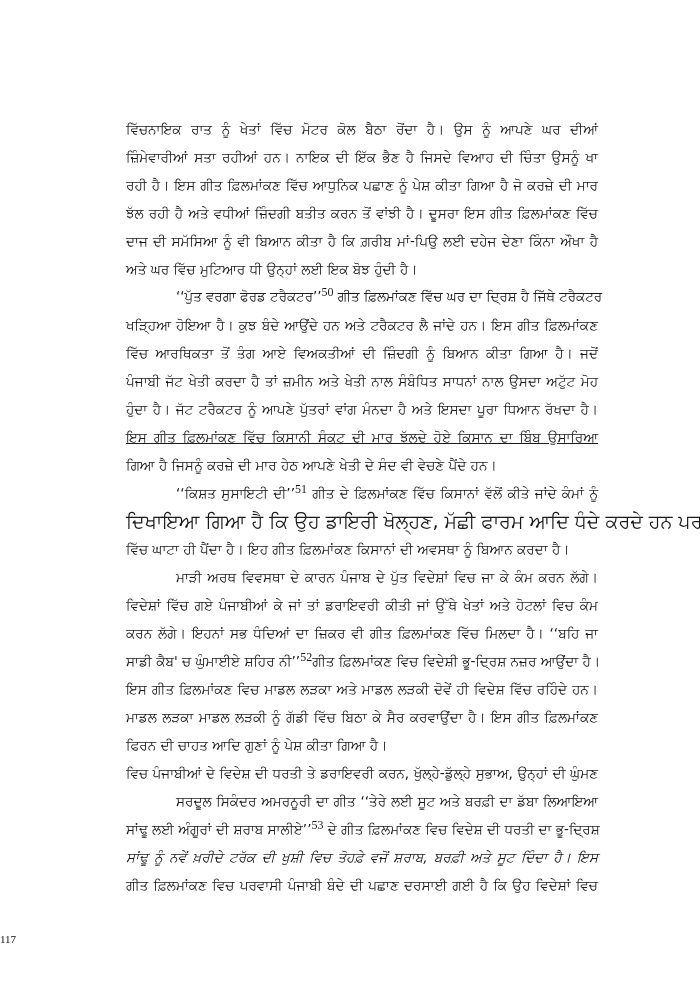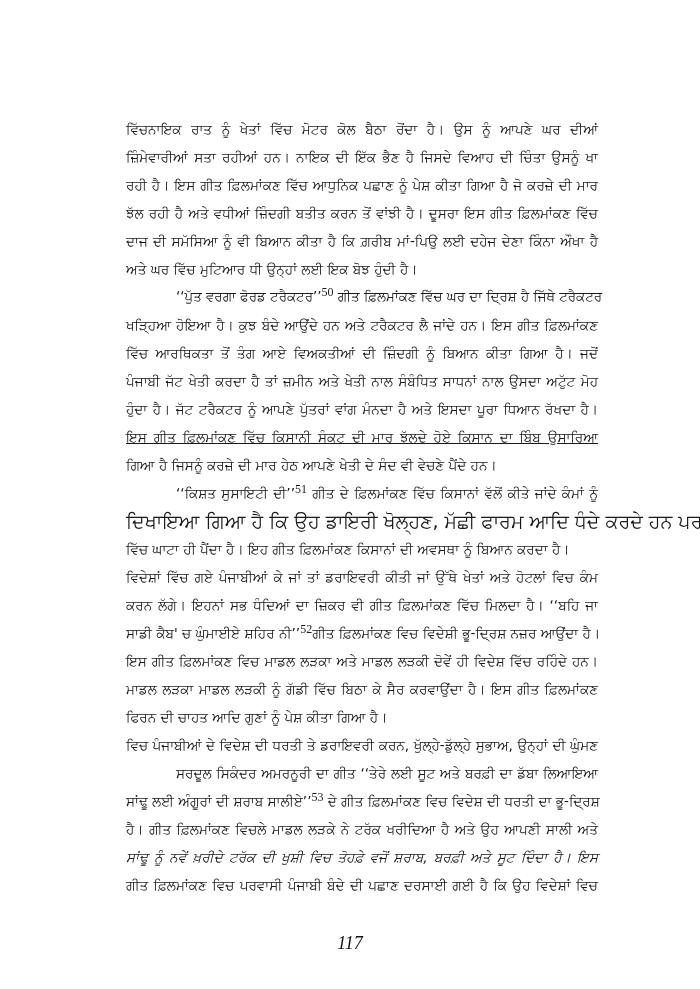--- a/index.html
+++ b/index.html
@@ -19,22 +19,22 @@
     height: 28px;
     white-space: nowrap;
     text-align: justify;
     text-align-last: justify;
     overflow: visible;
   }
   .line.last { text-align-last: left; }
   .line.indent { padding-left: 50px; }
   sup { font-size: 12px; line-height: 0; vertical-align: 5px; font-family: "Liberation Serif", serif; }
   .page-number {
-    position: absolute; left: 0; width: 700px; top: 915px; text-align: center;
-    font-family: "Liberation Serif", serif; font-size: 18px; color: #111; font-style: italic;
+    position: absolute; left: 0; width: 700px; top: 915px; text-align: left;
+    font-family: "Liberation Serif", serif; font-size: 11px; color: #111;
   }
 </style>
 </head>
 <body>
 
 <div class="page">
   <div class="text-block" id="text-block">
       <div class="line" style="white-space: nowrap; word-spacing: 0px;"><span>ਵਿੱਚਨਾਇਕ ਰਾਤ ਨੂੰ ਖੇਤਾਂ ਵਿੱਚ ਮੋਟਰ ਕੋਲ ਬੈਠਾ ਰੋਂਦਾ ਹੈ। ਉਸ ਨੂੰ ਆਪਣੇ ਘਰ ਦੀਆਂ</span></div>
       <div class="line" style="white-space: nowrap; word-spacing: 0px;"><span>ਜ਼ਿੰਮੇਵਾਰੀਆਂ ਸਤਾ ਰਹੀਆਂ ਹਨ। ਨਾਇਕ ਦੀ ਇੱਕ ਭੈਣ ਹੈ ਜਿਸਦੇ ਵਿਆਹ ਦੀ ਚਿੰਤਾ ਉਸਨੂੰ ਖਾ</span></div>
       <div class="line" style="white-space: nowrap; word-spacing: 0px;"><span>ਰਹੀ ਹੈ। ਇਸ ਗੀਤ ਫ਼ਿਲਮਾਂਕਣ ਵਿੱਚ ਆਧੁਨਿਕ ਪਛਾਣ ਨੂੰ ਪੇਸ਼ ਕੀਤਾ ਗਿਆ ਹੈ ਜੋ ਕਰਜ਼ੇ ਦੀ ਮਾਰ</span></div>
@@ -44,27 +44,27 @@
       <div class="line indent" style="white-space: nowrap; font-size: 13.4px;"><span>‘‘ਪੁੱਤ ਵਰਗਾ ਫੋਰਡ ਟਰੈਕਟਰ’’</span><sup>50</sup><span> ਗੀਤ ਫ਼ਿਲਮਾਂਕਣ ਵਿੱਚ ਘਰ ਦਾ ਦ੍ਰਿਸ਼ ਹੈ ਜਿੱਥੇ ਟਰੈਕਟਰ</span></div>
       <div class="line" style="white-space: nowrap; word-spacing: 0px;"><span>ਖੜ੍ਹਿਆ ਹੋਇਆ ਹੈ। ਕੁਝ ਬੰਦੇ ਆਉਂਦੇ ਹਨ ਅਤੇ ਟਰੈਕਟਰ ਲੈ ਜਾਂਦੇ ਹਨ। ਇਸ ਗੀਤ ਫ਼ਿਲਮਾਂਕਣ</span></div>
       <div class="line" style="white-space: nowrap; word-spacing: 0px;"><span>ਵਿੱਚ ਆਰਥਿਕਤਾ ਤੋਂ ਤੰਗ ਆਏ ਵਿਅਕਤੀਆਂ ਦੀ ਜ਼ਿੰਦਗੀ ਨੂੰ ਬਿਆਨ ਕੀਤਾ ਗਿਆ ਹੈ। ਜਦੋਂ</span></div>
       <div class="line" style="white-space: nowrap; word-spacing: 0px;"><span>ਪੰਜਾਬੀ ਜੱਟ ਖੇਤੀ ਕਰਦਾ ਹੈ ਤਾਂ ਜ਼ਮੀਨ ਅਤੇ ਖੇਤੀ ਨਾਲ ਸੰਬੰਧਿਤ ਸਾਧਨਾਂ ਨਾਲ ਉਸਦਾ ਅਟੁੱਟ ਮੋਹ</span></div>
       <div class="line" style="white-space: nowrap; word-spacing: 0px;"><span>ਹੁੰਦਾ ਹੈ। ਜੱਟ ਟਰੈਕਟਰ ਨੂੰ ਆਪਣੇ ਪੁੱਤਰਾਂ ਵਾਂਗ ਮੰਨਦਾ ਹੈ ਅਤੇ ਇਸਦਾ ਪੂਰਾ ਧਿਆਨ ਰੱਖਦਾ ਹੈ।</span></div>
       <div class="line" style="white-space: nowrap; word-spacing: 0px; text-decoration: underline;"><span>ਇਸ ਗੀਤ ਫ਼ਿਲਮਾਂਕਣ ਵਿੱਚ ਕਿਸਾਨੀ ਸੰਕਟ ਦੀ ਮਾਰ ਝੱਲਦੇ ਹੋਏ ਕਿਸਾਨ ਦਾ ਬਿੰਬ ਉਸਾਰਿਆ</span></div>
       <div class="line last" style="white-space: nowrap;"><span>ਗਿਆ ਹੈ  ਜਿਸਨੂੰ ਕਰਜ਼ੇ ਦੀ ਮਾਰ ਹੇਠ ਆਪਣੇ ਖੇਤੀ ਦੇ ਸੰਦ ਵੀ ਵੇਚਣੇ ਪੈਂਦੇ ਹਨ।</span></div>
       <div class="line indent" style="white-space: nowrap; word-spacing: 0px;"><span>‘‘ਕਿਸ਼ਤ ਸੁਸਾਇਟੀ ਦੀ’’</span><sup>51</sup><span> ਗੀਤ ਦੇ ਫ਼ਿਲਮਾਂਕਣ ਵਿੱਚ ਕਿਸਾਨਾਂ ਵੱਲੋਂ ਕੀਤੇ ਜਾਂਦੇ ਕੰਮਾਂ ਨੂੰ</span></div>
       <div class="line" style="white-space: nowrap; font-size: 19px;"><span>ਦਿਖਾਇਆ ਗਿਆ ਹੈ ਕਿ ਉਹ ਡਾਇਰੀ ਖੋਲ੍ਹਣ, ਮੱਛੀ ਫਾਰਮ ਆਦਿ ਧੰਦੇ ਕਰਦੇ ਹਨ ਪਰ ਹਰ ਕਿਸੇ ਕੰਮ</span></div>
       <div class="line last" style="white-space: nowrap;"><span>ਵਿੱਚ ਘਾਟਾ ਹੀ ਪੈਂਦਾ ਹੈ। ਇਹ ਗੀਤ ਫ਼ਿਲਮਾਂਕਣ ਕਿਸਾਨਾਂ ਦੀ ਅਵਸਥਾ ਨੂੰ ਬਿਆਨ ਕਰਦਾ ਹੈ।</span></div>
+      <div class="line indent" style="white-space: nowrap; word-spacing: 0px;"><span>ਮਾੜੀ ਅਰਥ ਵਿਵਸਥਾ ਦੇ ਕਾਰਨ ਪੰਜਾਬ ਦੇ ਪੁੱਤ ਵਿਦੇਸ਼ਾਂ ਵਿਚ ਜਾ ਕੇ ਕੰਮ ਕਰਨ ਲੱਗੇ।</span></div>
       <div class="line" style="white-space: nowrap; word-spacing: 0px;"><span>ਵਿਦੇਸ਼ਾਂ ਵਿੱਚ ਗਏ ਪੰਜਾਬੀਆਂ ਕੇ ਜਾਂ ਤਾਂ ਡਰਾਇਵਰੀ ਕੀਤੀ ਜਾਂ ਉੱਥੇ ਖੇਤਾਂ ਅਤੇ ਹੋਟਲਾਂ ਵਿਚ ਕੰਮ</span></div>
       <div class="line" style="white-space: nowrap; word-spacing: 0px;"><span>ਕਰਨ ਲੱਗੇ। ਇਹਨਾਂ ਸਭ ਧੰਦਿਆਂ ਦਾ ਜ਼ਿਕਰ ਵੀ ਗੀਤ ਫ਼ਿਲਮਾਂਕਣ ਵਿੱਚ ਮਿਲਦਾ ਹੈ। ‘‘ਬਹਿ ਜਾ</span></div>
       <div class="line" style="white-space: nowrap; word-spacing: 0px;"><span>ਸਾਡੀ ਕੈਬ' ਚ ਘੁੰਮਾਈਏ ਸ਼ਹਿਰ ਨੀ’’</span><sup>52</sup><span>ਗੀਤ ਫ਼ਿਲਮਾਂਕਣ ਵਿਚ ਵਿਦੇਸ਼ੀ ਭੂ-ਦ੍ਰਿਸ਼ ਨਜ਼ਰ ਆਉਂਦਾ ਹੈ।</span></div>
       <div class="line" style="white-space: nowrap; word-spacing: 0px;"><span>ਇਸ ਗੀਤ ਫ਼ਿਲਮਾਂਕਣ ਵਿਚ ਮਾਡਲ ਲੜਕਾ ਅਤੇ ਮਾਡਲ ਲੜਕੀ ਦੋਵੇਂ ਹੀ ਵਿਦੇਸ਼ ਵਿੱਚ ਰਹਿੰਦੇ ਹਨ।</span></div>
       <div class="line" style="white-space: nowrap; word-spacing: 0px;"><span>ਮਾਡਲ ਲੜਕਾ ਮਾਡਲ ਲੜਕੀ ਨੂੰ ਗੱਡੀ ਵਿੱਚ ਬਿਠਾ ਕੇ ਸੈਰ ਕਰਵਾਉਂਦਾ ਹੈ। ਇਸ ਗੀਤ ਫ਼ਿਲਮਾਂਕਣ</span></div>
       <div class="line last" style="white-space: nowrap;"><span>ਫਿਰਨ ਦੀ ਚਾਹਤ ਆਦਿ ਗੁਣਾਂ ਨੂੰ ਪੇਸ਼ ਕੀਤਾ ਗਿਆ ਹੈ।</span></div>
       <div class="line" style="white-space: nowrap; word-spacing: 0px;"><span>ਵਿਚ ਪੰਜਾਬੀਆਂ ਦੇ ਵਿਦੇਸ਼ ਦੀ ਧਰਤੀ ਤੇ ਡਰਾਇਵਰੀ ਕਰਨ, ਖੁੱਲ੍ਹੇ-ਡੁੱਲ੍ਹੇ ਸੁਭਾਅ, ਉਨ੍ਹਾਂ ਦੀ ਘੁੰਮਣ</span></div>
       <div class="line indent" style="white-space: nowrap; word-spacing: 0px;"><span>ਸਰਦੂਲ ਸਿਕੰਦਰ ਅਮਰਨੂਰੀ ਦਾ ਗੀਤ ‘‘ਤੇਰੇ ਲਈ ਸੂਟ ਅਤੇ ਬਰਫ਼ੀ ਦਾ ਡੱਬਾ ਲਿਆਇਆ</span></div>
       <div class="line" style="white-space: nowrap; word-spacing: 0px;"><span>ਸਾਂਢੂ ਲਈ ਅੰਗੂਰਾਂ ਦੀ ਸ਼ਰਾਬ ਸਾਲੀਏ’’</span><sup>53</sup><span> ਦੇ ਗੀਤ ਫ਼ਿਲਮਾਂਕਣ ਵਿਚ ਵਿਦੇਸ਼ ਦੀ ਧਰਤੀ ਦਾ ਭੂ-ਦ੍ਰਿਸ਼</span></div>
-      <div class="line" style="white-space: nowrap; word-spacing: 0px;"><span>ਹੈ। ਗੀਤ ਫ਼ਿਲਮਾਂਕਣ ਵਿਚਲੇ ਮਾਡਲ ਲੜਕੇ ਨੇ ਟਰੱਕ ਖਰੀਦਿਆ ਹੈ ਅਤੇ ਉਹ ਆਪਣੀ ਸਾਲੀ ਅਤੇ</span></div>
       <div class="line" style="white-space: nowrap; word-spacing: 0px; font-style: italic;"><span>ਸਾਂਢੂ ਨੂੰ ਨਵੇਂ ਖ਼ਰੀਦੇ ਟਰੱਕ ਦੀ ਖੁਸ਼ੀ ਵਿਚ ਤੋਹਫ਼ੇ ਵਜੋਂ ਸ਼ਰਾਬ, ਬਰਫ਼ੀ ਅਤੇ ਸੂਟ ਦਿੰਦਾ ਹੈ। ਇਸ</span></div>
       <div class="line" style="white-space: nowrap; word-spacing: 0px;"><span>ਗੀਤ ਫ਼ਿਲਮਾਂਕਣ ਵਿਚ ਪਰਵਾਸੀ ਪੰਜਾਬੀ ਬੰਦੇ ਦੀ ਪਛਾਣ ਦਰਸਾਈ ਗਈ ਹੈ ਕਿ ਉਹ ਵਿਦੇਸ਼ਾਂ ਵਿਚ</span></div>
     </div>
   <div class="page-number">117</div>
 </div>
 
 </body></html>

